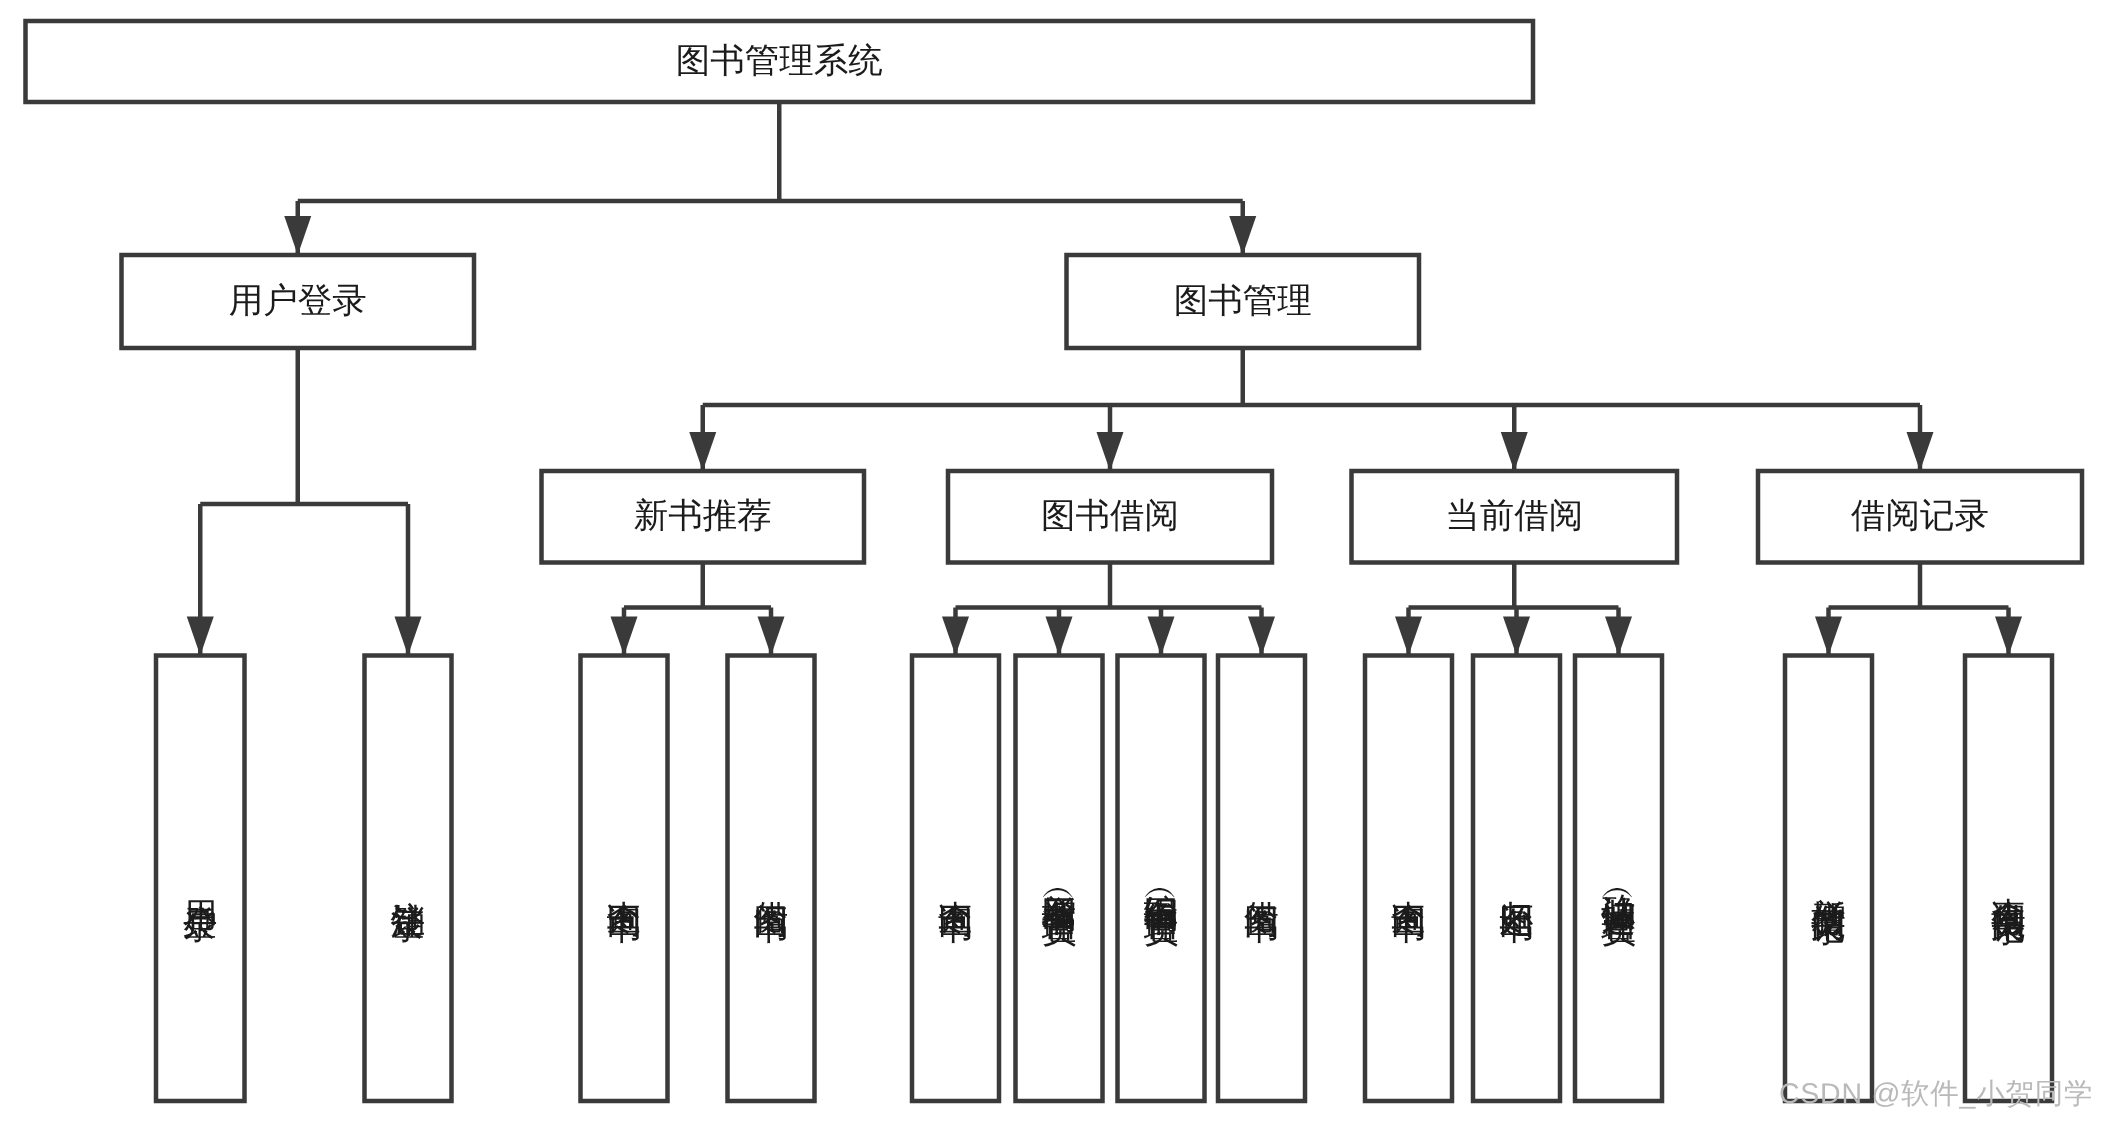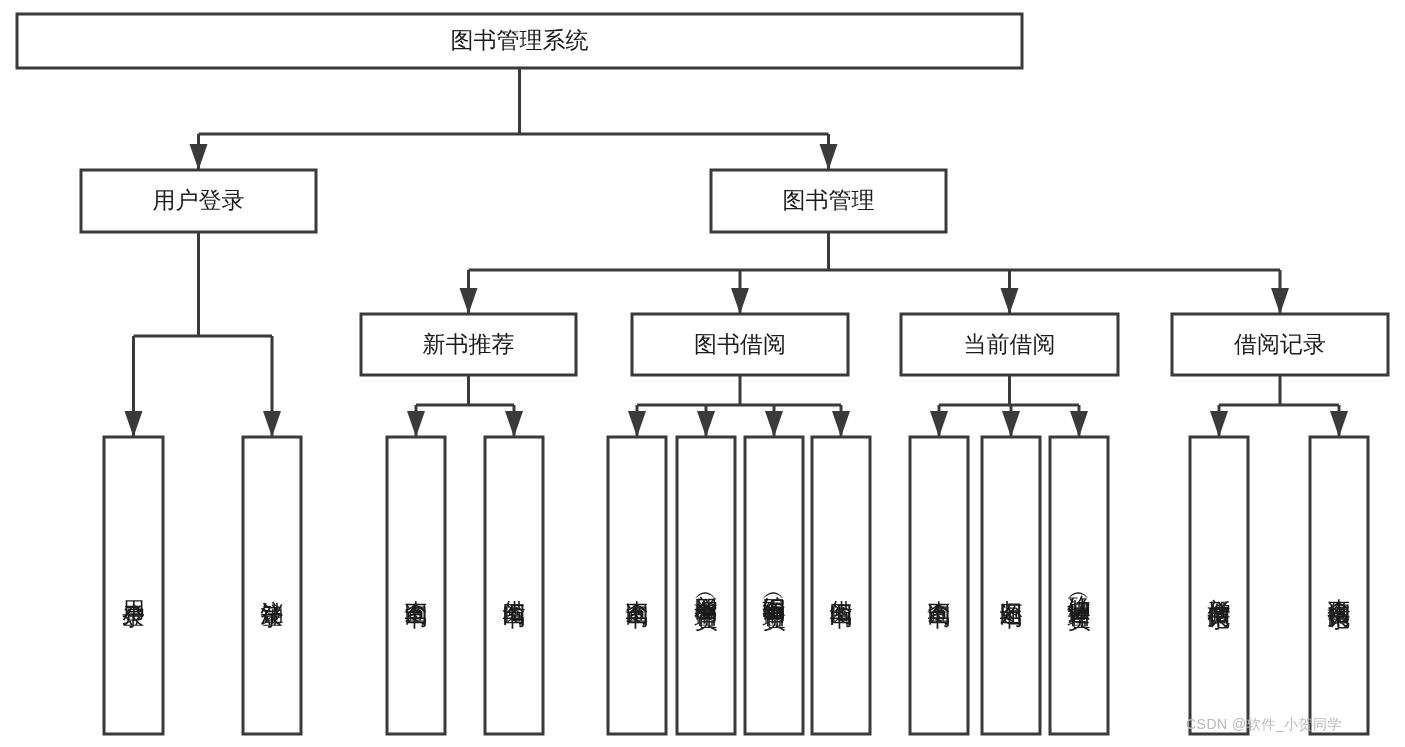--- a/index.html
+++ b/index.html
@@ -62,21 +62,21 @@
     align-items: center;
     justify-content: center;
     white-space: nowrap;
     pointer-events: none;
   }
   .watermark {
     position: absolute;
     left: 1186px;
     top: 716px;
     font-family: "Liberation Sans", "DejaVu Sans", sans-serif;
-    font-size: 14px;
+    font-size: 19px;
     color: #b9b9b9;
     white-space: nowrap;
     letter-spacing: 0.5px;
     text-align: center;
   }
 </style>
 </head>
 <body>
 
 <div id="diagram-root">

